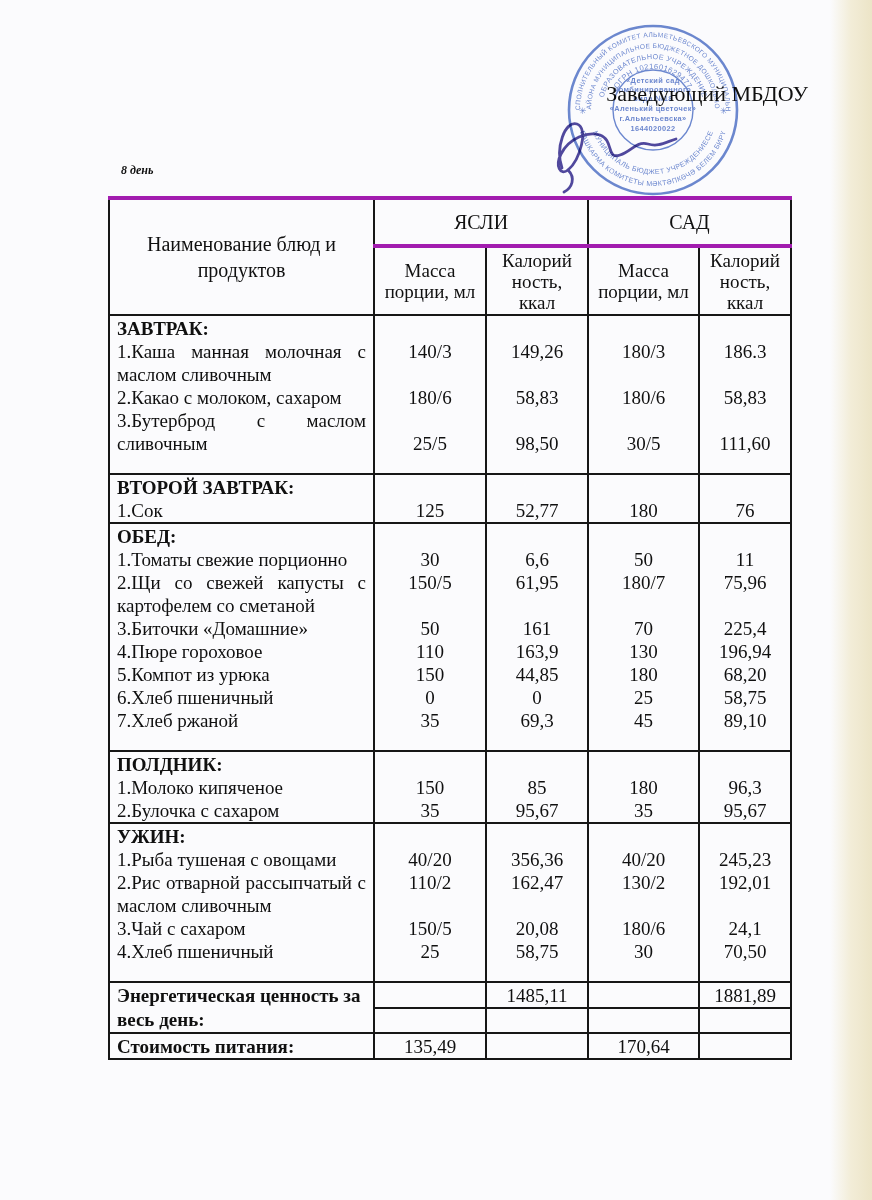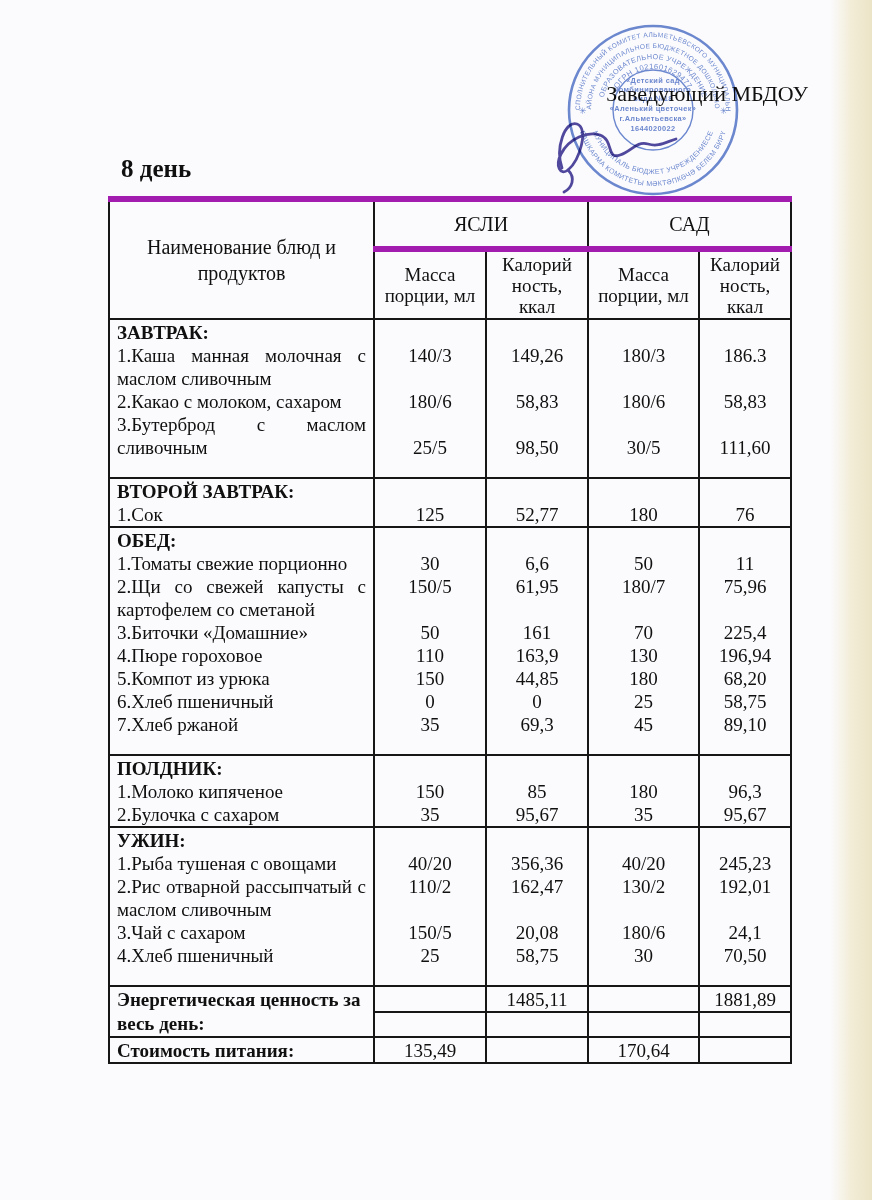--- a/index.html
+++ b/index.html
@@ -22,29 +22,29 @@
   .approval .l1 { padding-right:10px; }
   .approval .l2 { padding-right:44px; }
   .approval .sig-row { margin-top:9px; padding-right:3px; white-space:nowrap; }
   .sig-line {
     display:inline-block; width:96px; height:2px;
     border-bottom:2px solid #3e3a6e; margin-right:7px;
     transform:translateY(-3px); opacity:.85;
   }
   .stamp-svg { position:absolute; left:565px; top:22px; z-index:3; mix-blend-mode:multiply; opacity:.82; }
   .signature-svg { position:absolute; left:538px; top:108px; z-index:4; mix-blend-mode:multiply; }
-  .day-label { position:absolute; left:121px; top:155px; font-size:25px; font-weight:bold; z-index:1; }
+  .day-label { position:absolute; left:121px; top:163px; font-size:12px; font-weight:bold; z-index:1;font-style:italic; }
 
   table.menu {
     position:absolute; left:108px; top:196px; width:682px; z-index:1;
     border-collapse:collapse; table-layout:fixed;
     font-size:19px; border:2px solid #161616;
   }
   .menu th, .menu td { border-left:2px solid #161616; border-right:2px solid #161616; padding:0; overflow:hidden; }
-  .menu thead th { border-top:6px solid #a21caf; border-bottom:2px solid #161616; font-weight:normal; text-align:center; vertical-align:middle; }
+  .menu thead th { border-top:4px solid #a21caf; border-bottom:2px solid #161616; font-weight:normal; text-align:center; vertical-align:middle; }
   .menu thead tr.group th { height:44px; font-size:20px; }
   .menu thead tr.sub th { height:66px; line-height:21px; font-size:19px; }
   .menu thead th.kcal { padding:0 8px; }
   .menu thead th.mass { padding:0 2px; }
   .menu thead th.name-h { line-height:26px; padding:12px 6px; }
   .menu tbody td { border-top:none; border-bottom:none; height:23px; line-height:23px; vertical-align:top; }
   .menu tbody tr.sec-start td { border-top:2px solid #161616; padding-top:1px; }
   .menu tbody tr.blank td { height:18px; }
   .menu td.name { padding:0 7px; text-align:left; }
   .menu td.val { text-align:center; }

